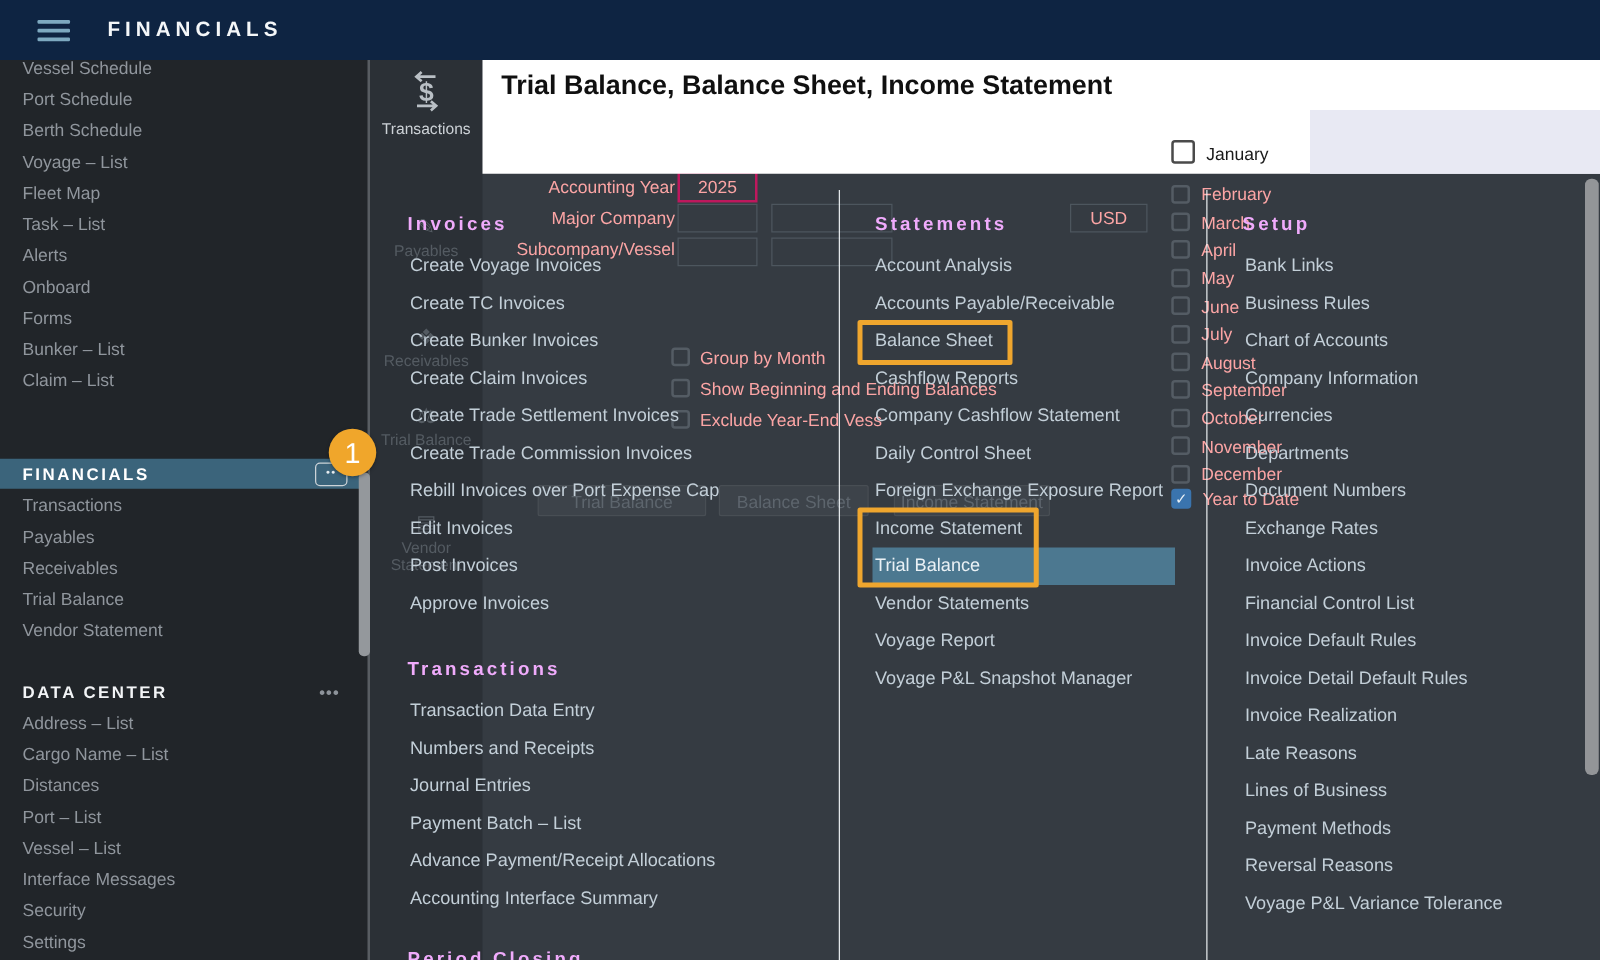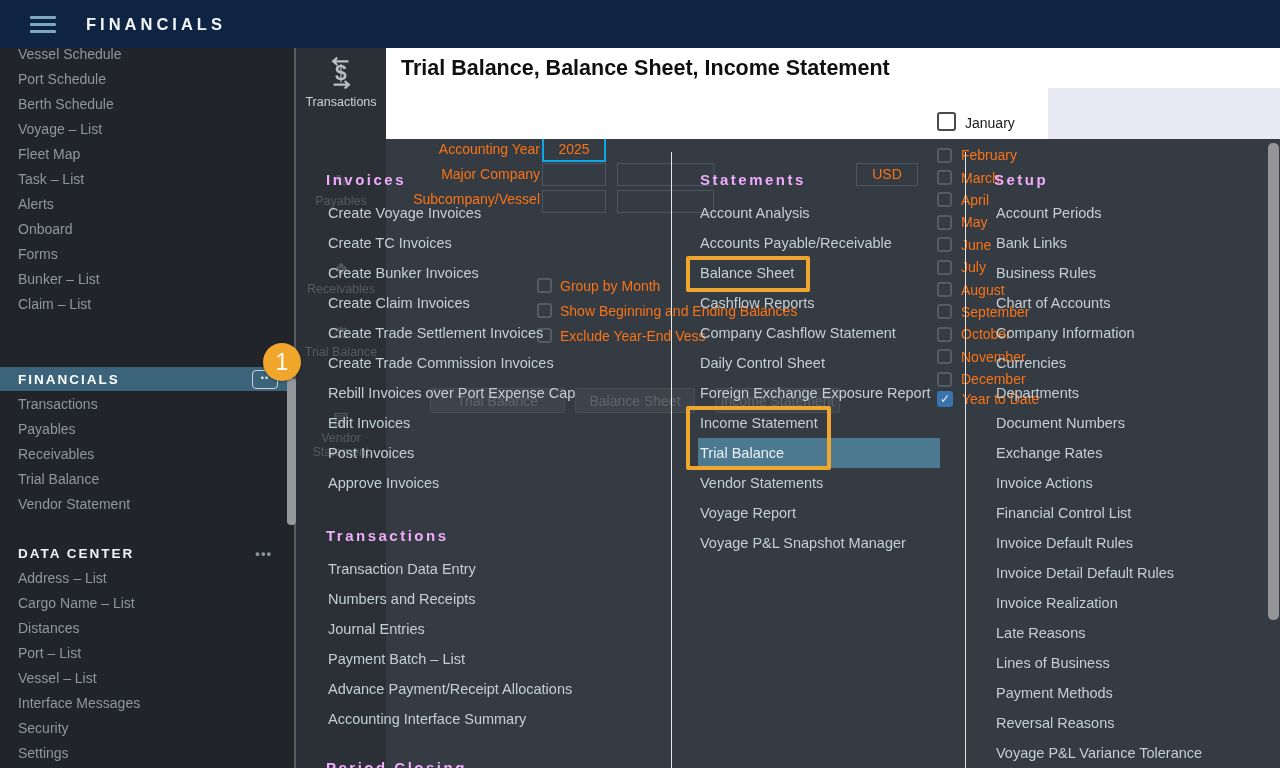--- a/index.html
+++ b/index.html
@@ -40,21 +40,21 @@
   
   .main-top{position:absolute;left:386px;top:48px;width:894px;height:91px;background:#ffffff;z-index:6}
   .page-title{position:absolute;left:15px;top:8px;font-size:21.5px;font-weight:bold;color:#101010;white-space:nowrap}
   .gray-box{position:absolute;left:662px;top:40px;width:232px;height:51px;background:#e8e9f3}
   .jan-row{position:absolute;left:551px;top:64px;display:flex;align-items:flex-end;gap:9px}
   .cb-white{width:15px;height:15px;border:2px solid #4a4a4a;border-radius:3px;background:#fff;box-sizing:content-box;cursor:pointer}
   .jan-label{font-size:14px;color:#1a1a1a}
 
   
   .content{position:absolute;left:386px;top:139px;width:894px;height:629px;background:#353b42;z-index:3}
-  .glabel{color:#f97316;font-size:14px;white-space:nowrap}
+  .glabel{color:#fca5a5;font-size:14px;white-space:nowrap}
   .grlabel{position:absolute;left:4px;width:150px;height:20px;line-height:20px;text-align:right}
   .gbox{position:absolute;border:1px solid #4d565e;box-sizing:border-box;text-align:center;line-height:21px}
   .gcrow{position:absolute;left:151px;display:flex;align-items:center;gap:8px;height:17px}
   .gcheck{width:15px;height:15px;border:2px solid #545c64;border-radius:3px;box-sizing:border-box;flex:none}
   .gbtn{position:absolute;top:249px;height:25px;line-height:25px;text-align:center;
         background:rgba(255,255,255,0.045);border:1px solid rgba(255,255,255,0.06);border-radius:2px;
         color:#5d656d;font-size:14px;box-sizing:border-box}
   .gmonths{position:absolute;left:551px;top:5px;width:300px}
   .gmrow{display:flex;align-items:center;gap:9px;height:22.4px}
   .ytd-row{position:absolute;left:551px;top:252px;display:flex;align-items:center;gap:9px}
@@ -171,21 +171,21 @@
     <span class="cb-white"></span>
     <span class="jan-label">January</span>
   </div>
 </div>
 
 <div class="content">
   <div class="glabel grlabel" style="top:0">Accounting Year</div>
   <div class="glabel grlabel" style="top:25px">Major Company</div>
   <div class="glabel grlabel" style="top:50px">Subcompany/Vessel</div>
 
-  <div class="gbox glabel" style="left:156px;top:-2px;width:64px;height:25px;border:2px solid #0ea5e9">2025</div>
+  <div class="gbox glabel" style="left:156px;top:-2px;width:64px;height:25px;border:2px solid #be185d">2025</div>
   <div class="gbox" style="left:156px;top:24px;width:64px;height:23px"></div>
   <div class="gbox" style="left:231px;top:24px;width:97px;height:23px"></div>
   <div class="gbox" style="left:156px;top:51px;width:64px;height:23px"></div>
   <div class="gbox" style="left:231px;top:51px;width:97px;height:23px"></div>
   <div class="gbox glabel" style="left:470px;top:24px;width:62px;height:23px">USD</div>
 
   <div class="gcrow" style="top:138px">
     <span class="gcheck"></span>
       <span class="glabel">Group by Month</span>
   </div>
@@ -294,21 +294,20 @@
       <div class="mrow"><span>Foreign Exchange Exposure Report</span></div>
       <div class="mrow"><span>Income Statement</span></div>
       <div class="mrow selected"><span>Trial Balance</span></div>
       <div class="mrow"><span>Vendor Statements</span></div>
       <div class="mrow"><span>Voyage Report</span></div>
       <div class="mrow"><span>Voyage P&amp;L Snapshot Manager</span></div>
     </div>
 
   <div class="mhead" style="left:994px;top:170px">Setup</div>
   <div class="mcol" style="left:994px;top:198px;width:280px">
-      <div class="mrow"><span>Account Periods</span></div>
       <div class="mrow"><span>Bank Links</span></div>
       <div class="mrow"><span>Business Rules</span></div>
       <div class="mrow"><span>Chart of Accounts</span></div>
       <div class="mrow"><span>Company Information</span></div>
       <div class="mrow"><span>Currencies</span></div>
       <div class="mrow"><span>Departments</span></div>
       <div class="mrow"><span>Document Numbers</span></div>
       <div class="mrow"><span>Exchange Rates</span></div>
       <div class="mrow"><span>Invoice Actions</span></div>
       <div class="mrow"><span>Financial Control List</span></div>

